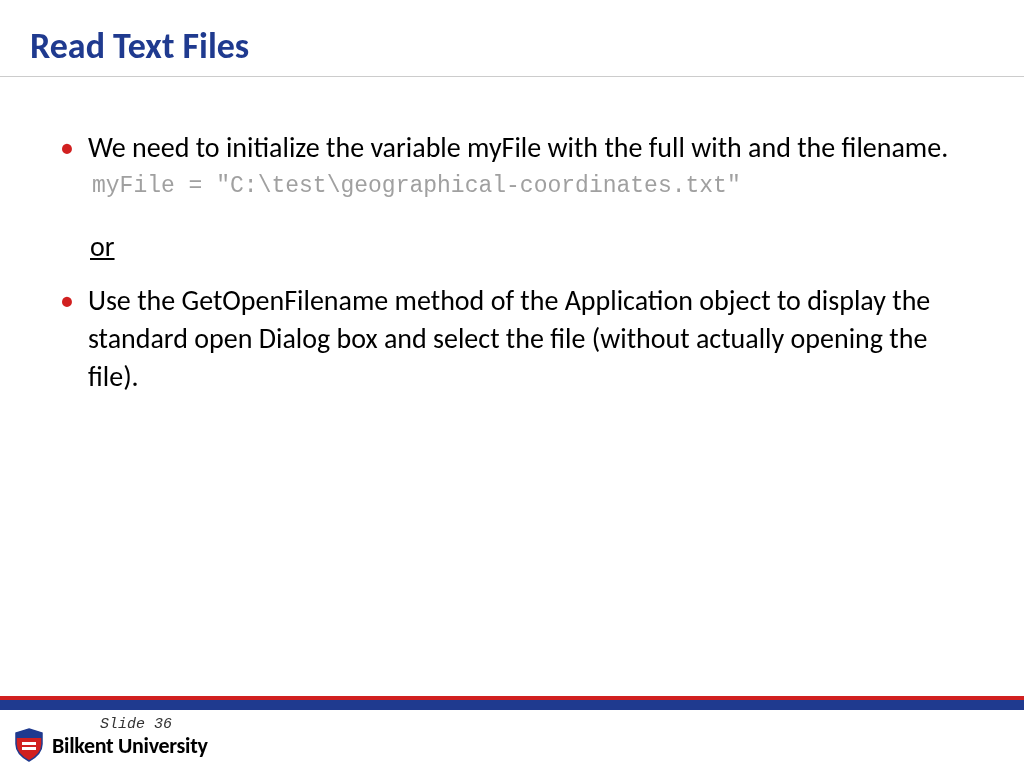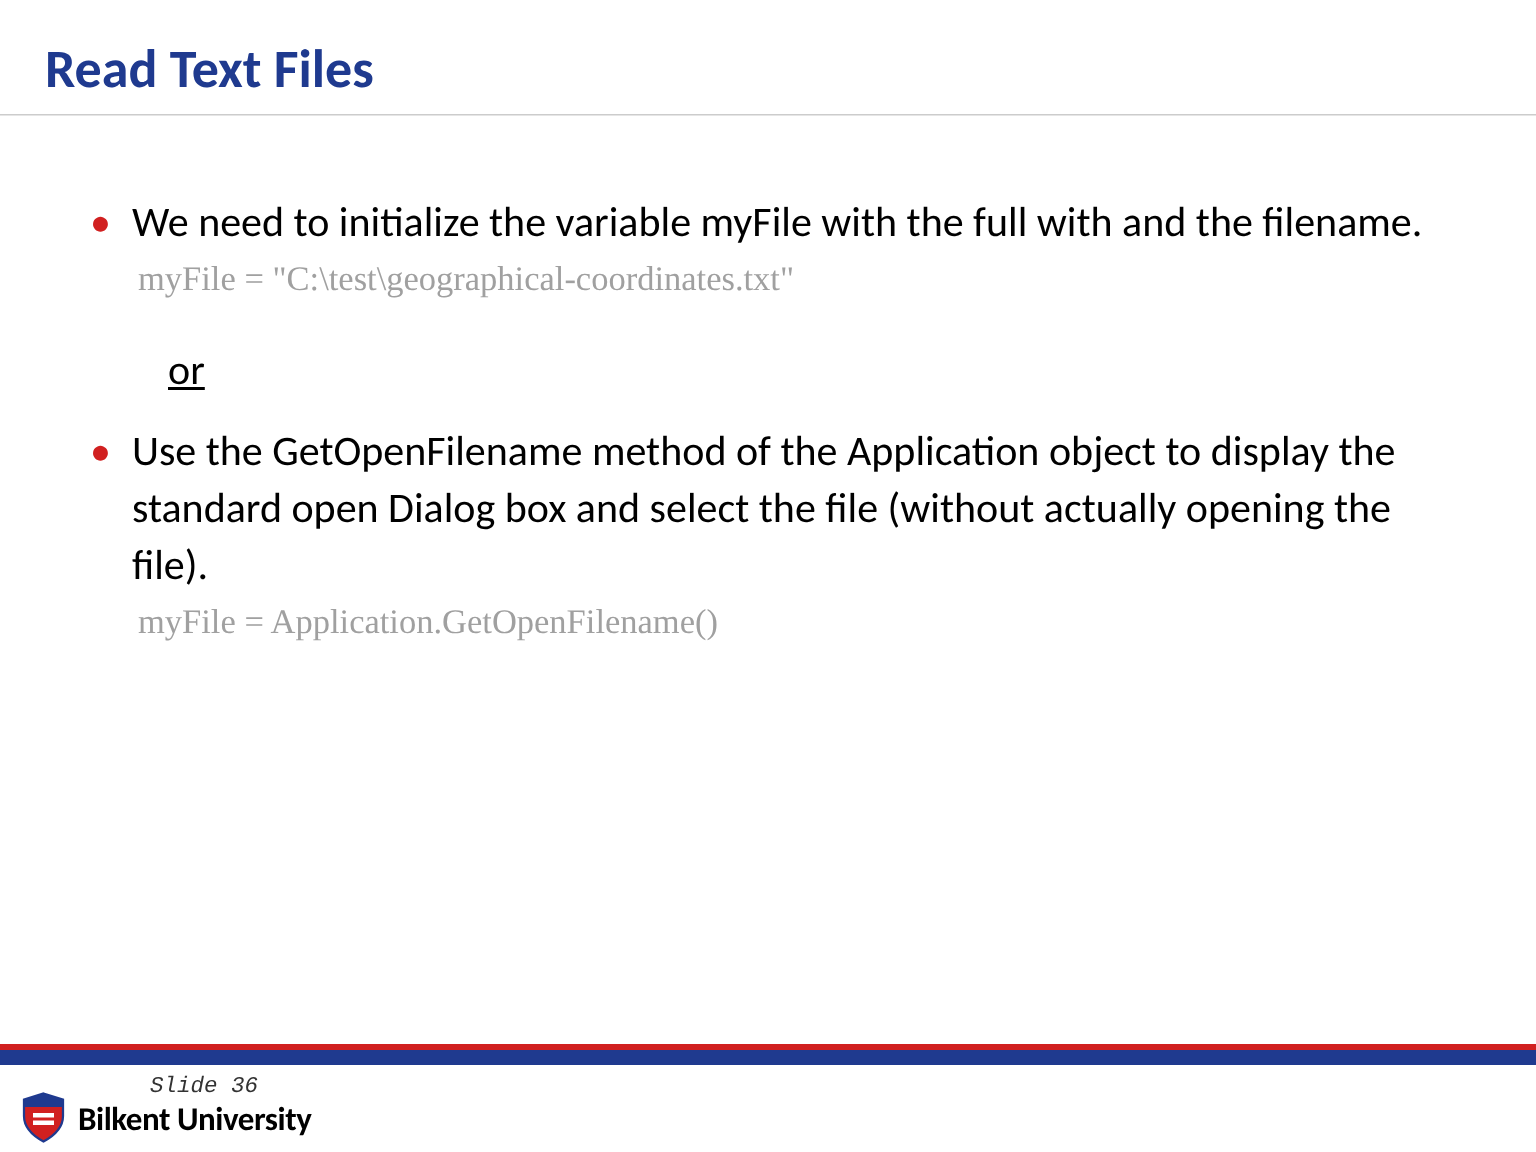--- a/index.html
+++ b/index.html
@@ -49,29 +49,29 @@
       line-height: 38px;
       margin-right: 14px;
       flex-shrink: 0;
     }
     .bullet-text {
       color: #000000;
       font-size: 28px;
       line-height: 38px;
     }
     .code-line {
-      font-family: Liberation Serif, serif;
+      font-family: Liberation Mono, monospace;
       color: #a0a0a0;
       font-size: 23px;
       margin-left: 32px;
       margin-bottom: 6px;
       white-space: pre;
     }
     .or-line {
-      margin-left: 52px;
+      margin-left: 30px;
       margin-top: 30px;
       margin-bottom: 18px;
     }
     .or-text {
       font-size: 28px;
       text-decoration: underline;
       color: #000000;
     }
     .footer {
       position: absolute;
@@ -138,21 +138,20 @@
     <div class="code-line">myFile = "C:\test\geographical-coordinates.txt"</div>
 
     <div class="or-line">
       <span class="or-text">or</span>
     </div>
 
     <div class="bullet-item">
       <span class="bullet">•</span>
       <span class="bullet-text">Use the GetOpenFilename method of the Application object to display the standard open Dialog box and select the file (without actually opening the file).</span>
     </div>
-    <div class="code-line">myFile = Application.GetOpenFilename()</div>
   </div>
 
   <div class="footer">
     <div class="footer-stripe"></div>
     <div class="footer-bar">
       <div class="slide-number">Slide 36</div>
       <div class="logo-area">
         <svg class="logo-shield" viewBox="0 0 30 34">
           <path d="M 15 1 L 28 5 L 28 16 Q 28 26 15 33 Q 2 26 2 16 L 2 5 Z" fill="#d12020" stroke="#1f3a8f" stroke-width="1.5"></path>
           <path d="M 15 1 L 28 5 L 28 10 L 2 10 L 2 5 Z" fill="#1f3a8f"></path>

